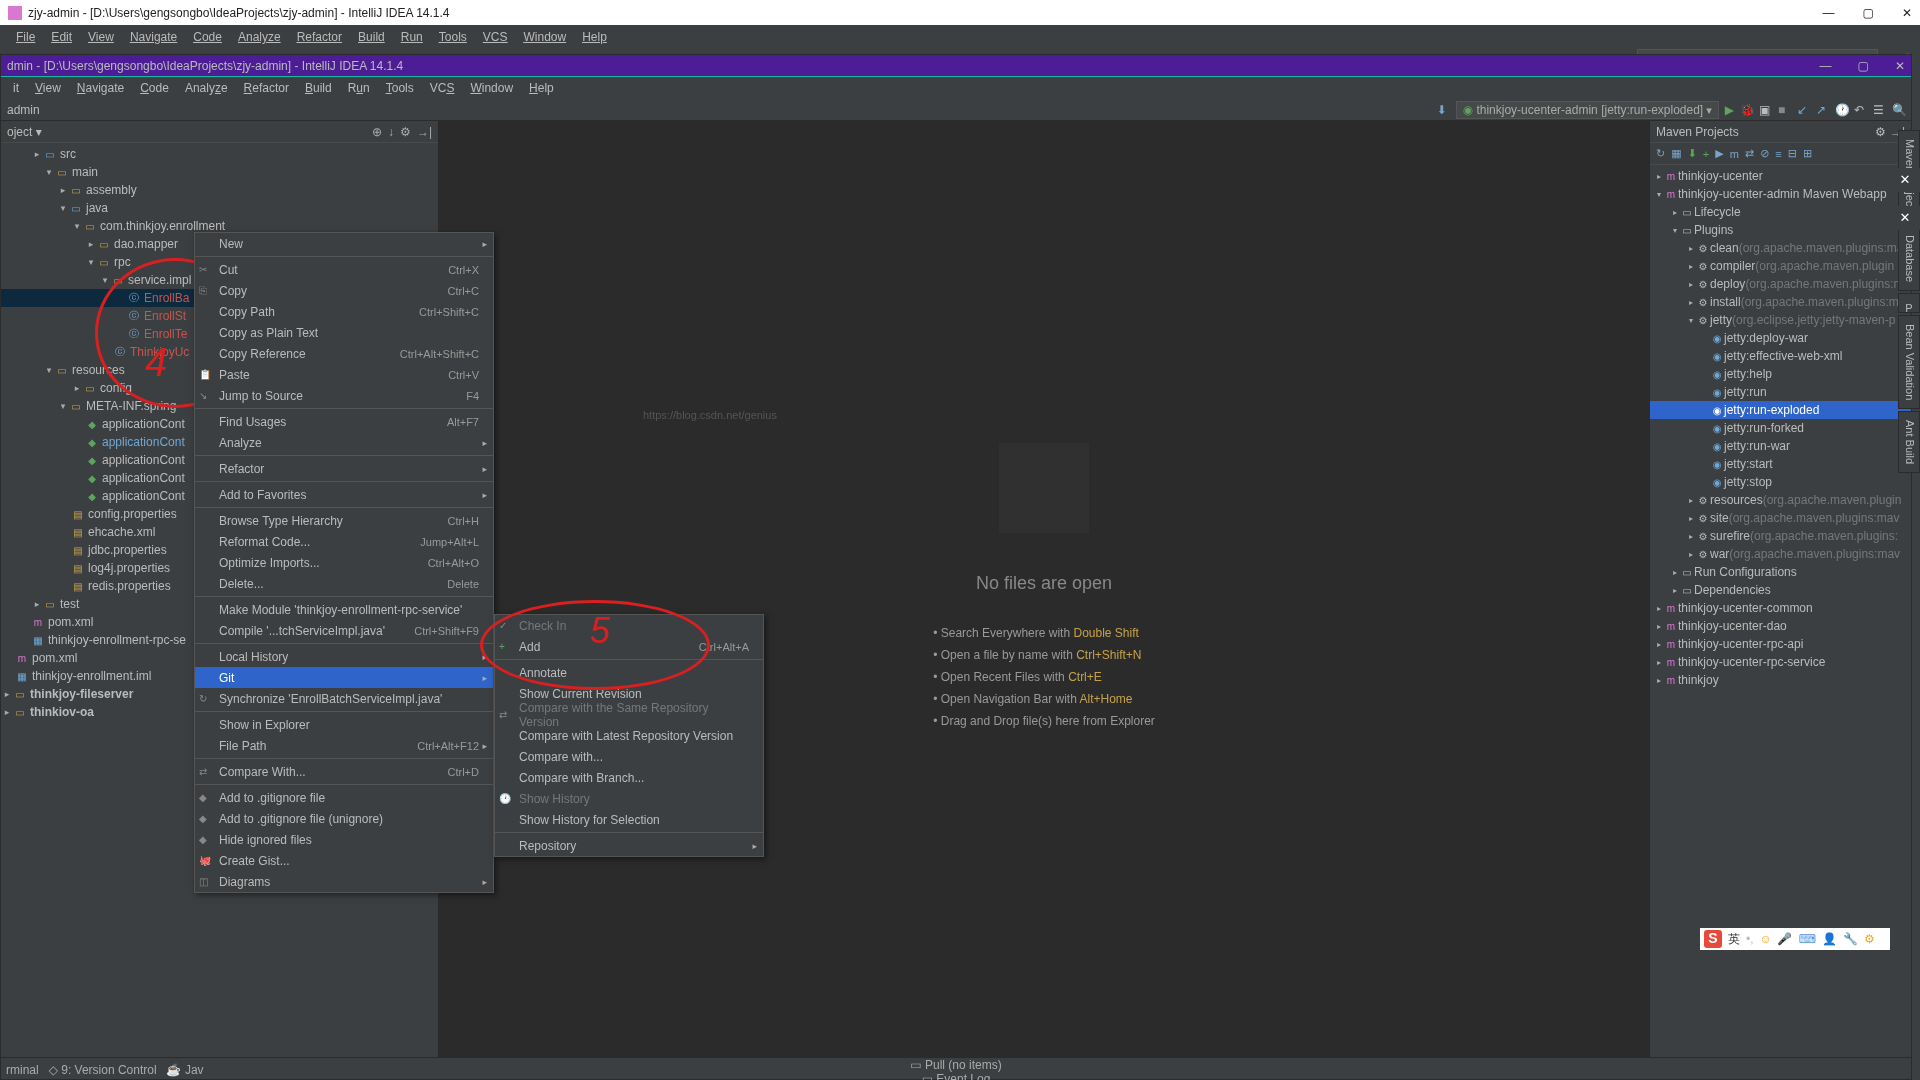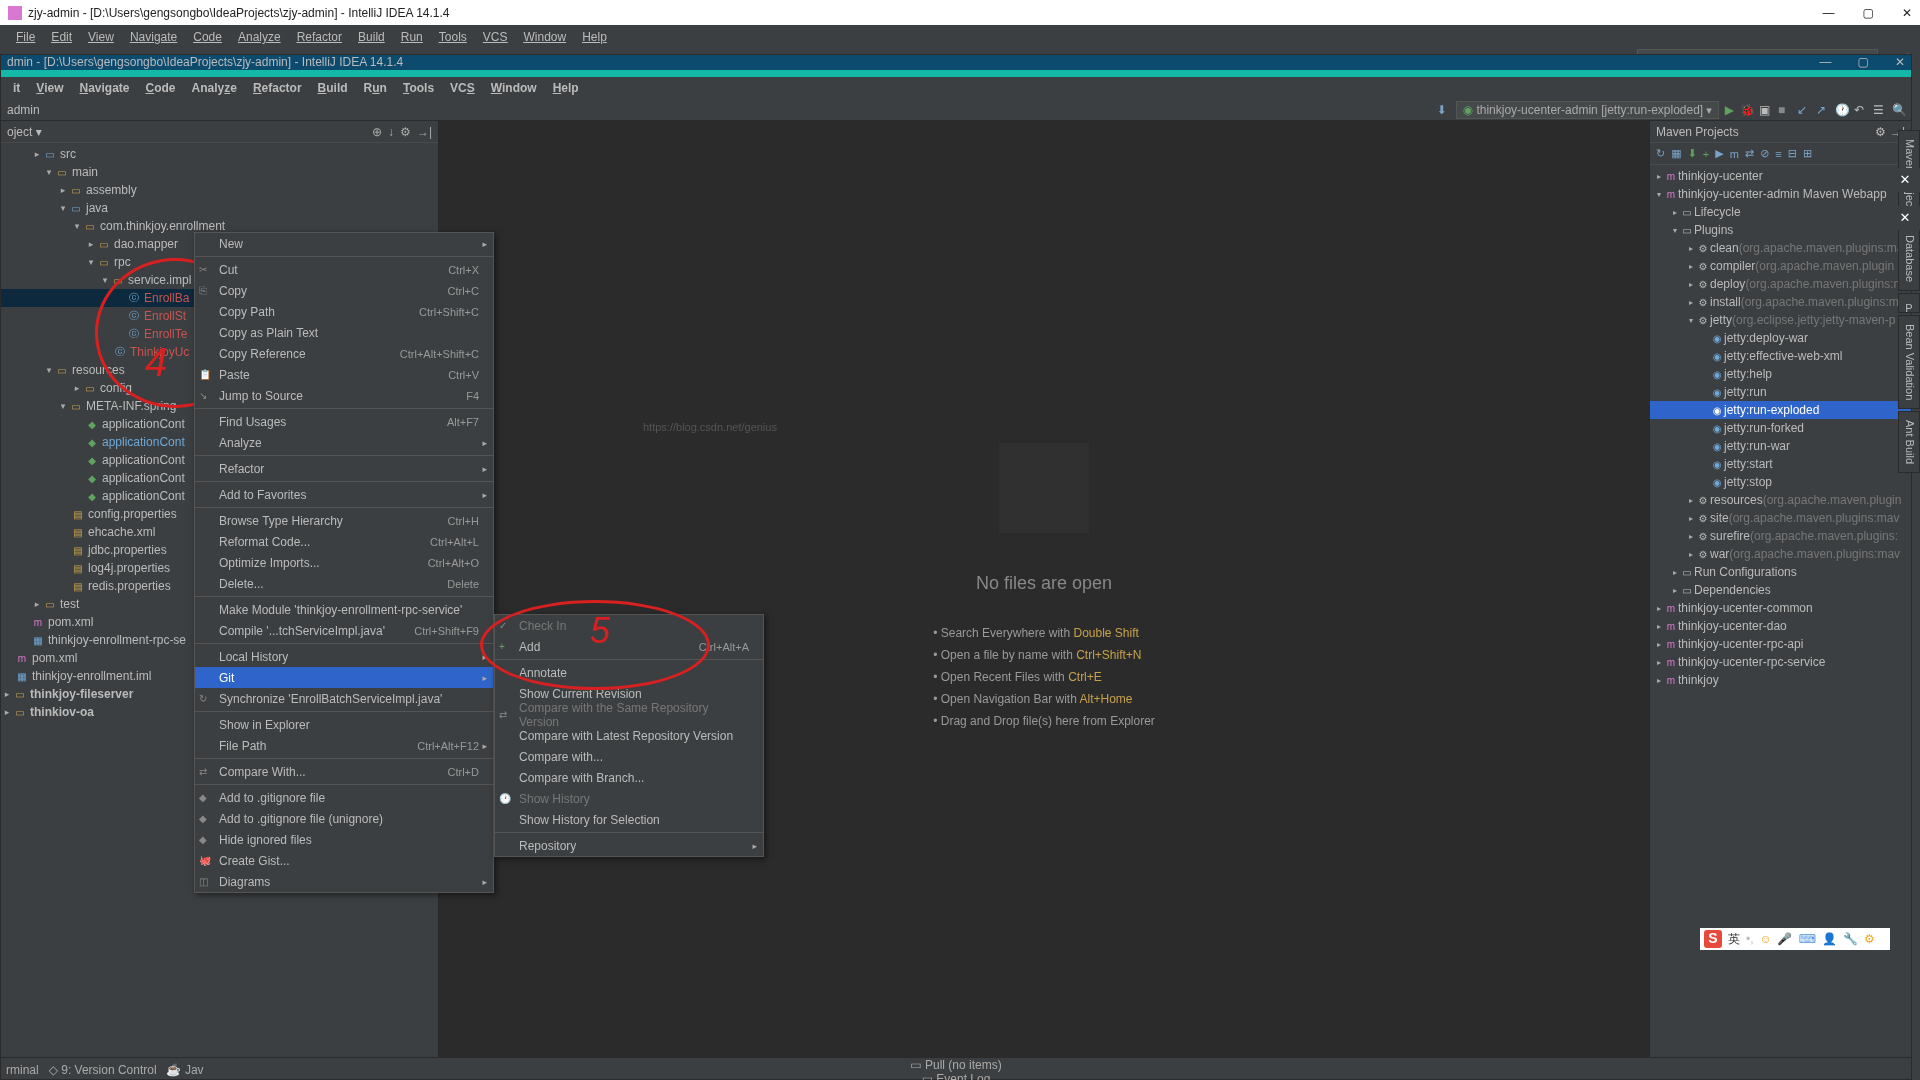--- a/index.html
+++ b/index.html
@@ -8,23 +8,23 @@
 .title-bar .left { display:flex; gap:6px; align-items:center; }
 .title-bar .ij-icon { width:14px; height:14px; background:#d978d1; }
 .win-btns { display:flex; gap:28px; font-size:14px; color:#222; }
 .menu-bar { background:#3c3f41; height:24px; display:flex; align-items:center; padding:0 8px; gap:0; }
 .menu-bar span { padding:3px 8px; color:#bbb; cursor:default;text-decoration:underline; }
 .menu-bar span u { text-decoration:underline; }
 .run-strip { position:absolute; right:6px; top:49px; display:flex; gap:6px; align-items:center; color:#888; font-size:11px; }
 .run-strip .run-cfg { background:#45494a; padding:2px 6px; border:1px solid #555; color:#aaa; }
 .run-strip .ico { width:14px; height:14px; display:inline-block; }
 .inner-window { position:absolute; left:0; top:54px; right:8px; bottom:0; background:#3c3f41; border:1px solid #2b2b2b; }
-.inner-title { background:#0c4a6e; color:#bbb; height:22px; display:flex; padding:0 6px; justify-content:space-between; border-bottom:7px solid #14b8a6; }
+.inner-title { background:#4c1d95; color:#bbb; height:22px; display:flex; align-items:center; padding:0 6px; justify-content:space-between; border-bottom:1px solid #14b8a6; }
 .inner-win-btns { display:flex; gap:26px; font-size:13px; color:#bbb; }
-.inner-menu { height:22px; display:flex; align-items:center; padding:0 4px;font-weight:bold; }
+.inner-menu { height:22px; display:flex; align-items:center; padding:0 4px; }
 .inner-menu span { padding:2px 8px; color:#bbb; }
 .breadcrumb { height:22px; display:flex; align-items:center; justify-content:space-between; padding:0 6px; background:#3c3f41; border-bottom:1px solid #2b2b2b; }
 .breadcrumb .rc { display:flex; gap:6px; align-items:center; }
 .breadcrumb .rc .cfg { background:#45494a; padding:1px 6px; border:1px solid #555; color:#aaa; font-size:11px; }
 .breadcrumb .ico { width:13px; height:13px; display:inline-block; }
 .tri-green { color:#5ea35e; font-size:12px; }
 .content { position:absolute; top:66px; left:0; right:0; bottom:22px; display:flex; }
 .proj-panel { width:438px; background:#3c3f41; border-right:1px solid #2b2b2b; position:relative; }
 .proj-head { height:22px; display:flex; align-items:center; justify-content:space-between; padding:0 6px; background:#3c3f41; border-bottom:1px solid #4a4a4a; }
 .proj-head .icons { display:flex; gap:6px; color:#aaa; }
@@ -315,21 +315,21 @@
     <div class="editor">
       <div class="logo"></div>
       <h3>No files are open</h3>
       <div class="hints">
         <div>• <span>Search Everywhere with </span><span class="kb">Double Shift</span></div>
         <div>• <span>Open a file by name with </span><span class="kb">Ctrl+Shift+N</span></div>
         <div>• <span>Open Recent Files with </span><span class="kb">Ctrl+E</span></div>
         <div>• <span>Open Navigation Bar with </span><span class="kb">Alt+Home</span></div>
         <div>• <span>Drag and Drop file(s) here from Explorer</span></div>
       </div>
-      <div class="wm" style="left:642px;top:300px">https://blog.csdn.net/genius</div>
+      <div class="wm" style="left:642px;top:288px">https://blog.csdn.net/genius</div>
     </div>
 
     <div class="maven">
       <div class="maven-head">
         <span>Maven Projects</span>
         <div class="icons">
             <span>⚙</span>
             <span>→|</span>
           </div>
       </div>
@@ -584,21 +584,21 @@
   <div class="mi arrow">
       <span>Add to Favorites</span>
     </div>
   <div class="sep"></div>
   <div class="mi">
       <span>Browse Type Hierarchy</span>
       <span class="sc">Ctrl+H</span>
     </div>
   <div class="mi">
       <span>Reformat Code...</span>
-      <span class="sc">Ctrl+Alt+L</span>
+      <span class="sc">Jump+Alt+L</span>
     </div>
   <div class="mi">
       <span>Optimize Imports...</span>
       <span class="sc">Ctrl+Alt+O</span>
     </div>
   <div class="mi">
       <span>Delete...</span>
       <span class="sc">Delete</span>
     </div>
   <div class="sep"></div>

